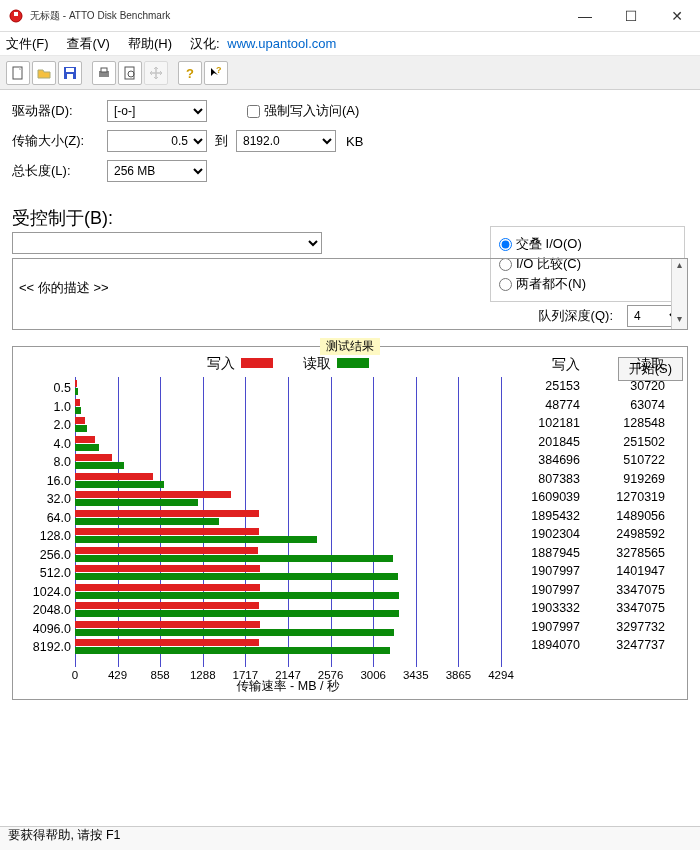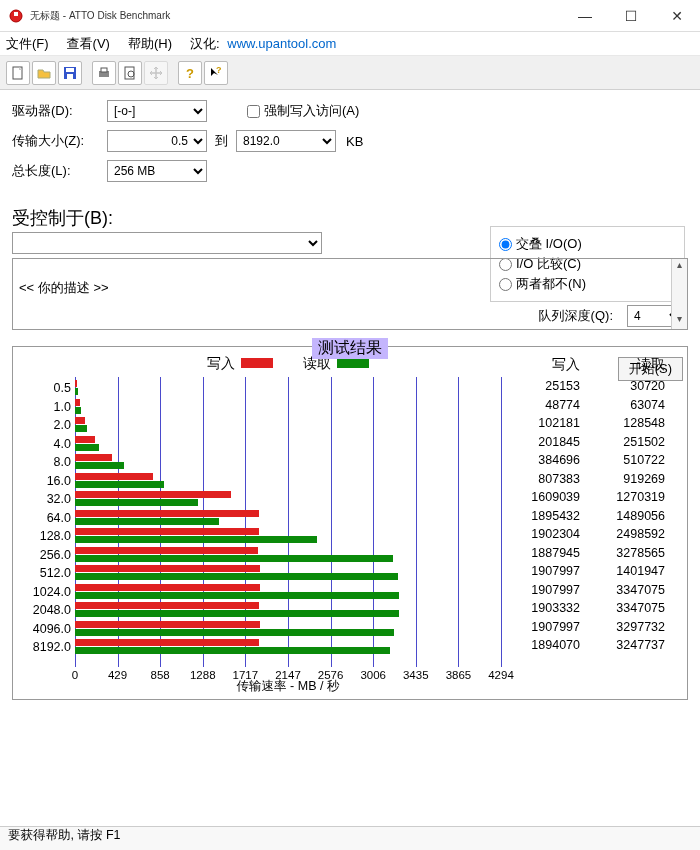--- a/index.html
+++ b/index.html
@@ -24,21 +24,21 @@
 .rightbox { position: absolute; left: 490px; top: 130px; width: 195px; }
 .rightbox .radiogrp { border: 1px solid #ccc; padding: 6px 8px; margin-top: 6px; font-size: 13px; }
 .rightbox .radiogrp div { margin: 2px 0; }
 .queue { margin-top: 3px; font-size: 13px; display: flex; align-items: center; gap: 14px; justify-content: flex-end; padding-right: 2px; }
 .startbtn { float: right; margin-top: 30px; margin-right: 2px; border: 1px solid #999; background: #f5f5f5; padding: 2px 10px; font-size: 13px; }
 .ctrlbox { margin-top: 4px; }
 .descbox { border: 1px solid #999; height: 72px; margin-top: 4px; padding: 20px 6px; font-size: 13px; position: relative; }
 .descbox .scroll { position: absolute; right: 0; top: 0; width: 16px; height: 100%; border-left: 1px solid #ccc; background: #f5f5f5; }
 .descbox .scroll .arr { height: 16px; text-align: center; font-size: 10px; color: #555; }
 .results { border: 1px solid #999; margin: 12px 12px 4px 12px; padding: 8px 6px 6px 6px; position: relative; }
-.results .grouplabel { position: absolute; top: -9px; left: 50%; transform: translateX(-50%); background: #c4b5fd; padding: 0 6px; font-size: 16px; }
+.results .grouplabel { position: absolute; top: -9px; left: 50%; transform: translateX(-50%); background: #fef9c3; padding: 0 6px; font-size: 12px; }
 .legend { display: flex; justify-content: center; gap: 30px; font-size: 14px; margin-bottom: 4px; }
 .legend span.sw { display: inline-block; width: 32px; height: 10px; margin-left: 6px; }
 .chartwrap { display: flex; }
 .ylabels { width: 56px; text-align: right; font-size: 12.5px; padding-top: 2px; }
 .ylabels div { height: 18.5px; line-height: 18.5px; padding-right: 4px; }
 .chart { position: relative; width: 426px; height: 316px; }
 .grid { position: absolute; top: 0; left: 0; width: 100%; height: 100%; }
 .gridline { position: absolute; top: 0; bottom: 26px; width: 1px; background: #4a4acc; }
 .bars { position: absolute; top: 2px; left: 0; }
 .barrow { height: 18.5px; position: relative; }

